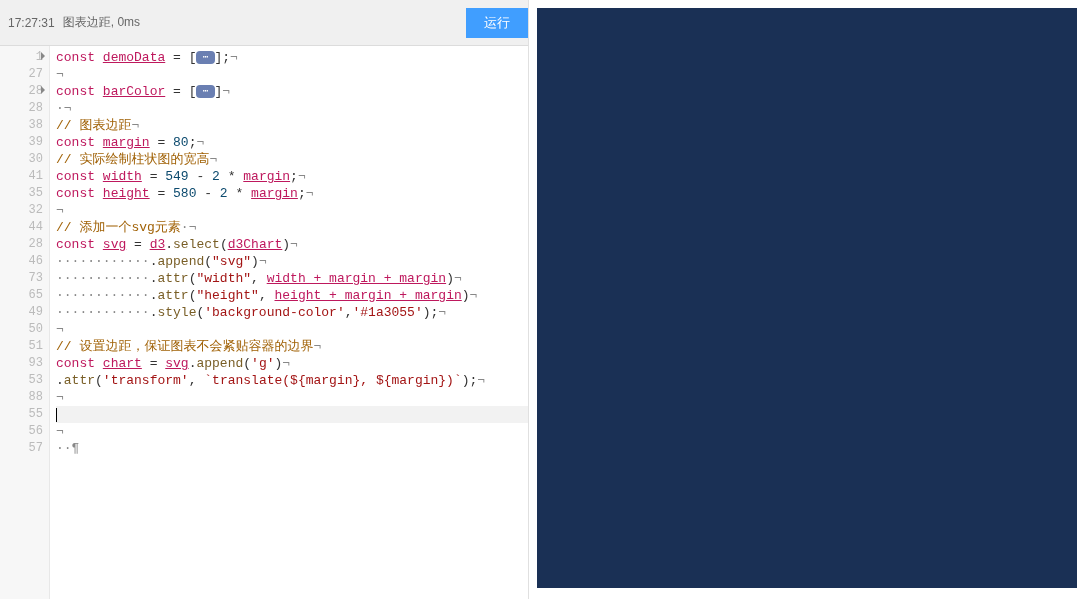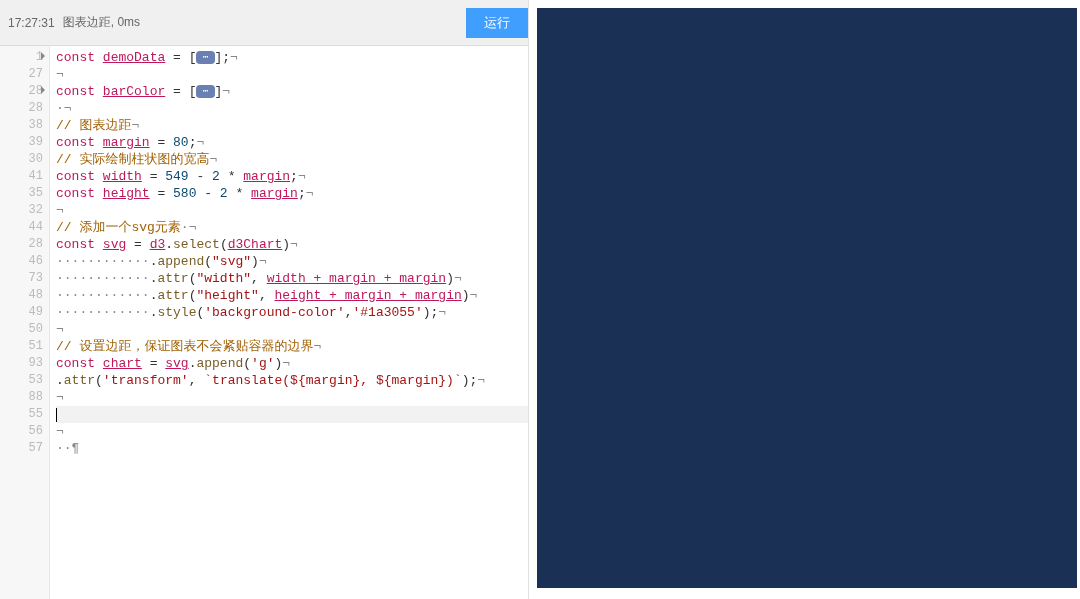--- a/index.html
+++ b/index.html
@@ -53,21 +53,21 @@
           <div class="ln">38</div>
           <div class="ln">39</div>
           <div class="ln">30</div>
           <div class="ln">41</div>
           <div class="ln">35</div>
           <div class="ln">32</div>
           <div class="ln">44</div>
           <div class="ln">28</div>
           <div class="ln">46</div>
           <div class="ln">73</div>
-          <div class="ln">48</div>
+          <div class="ln">65</div>
           <div class="ln">49</div>
           <div class="ln">50</div>
           <div class="ln">51</div>
           <div class="ln">93</div>
           <div class="ln">53</div>
           <div class="ln">88</div>
           <div class="ln">55</div>
           <div class="ln">56</div>
           <div class="ln">57</div>
         </div>

